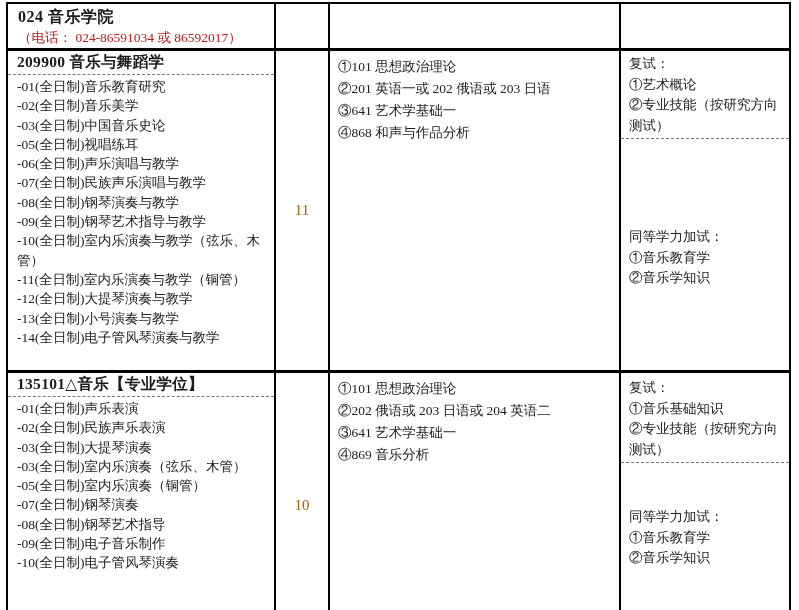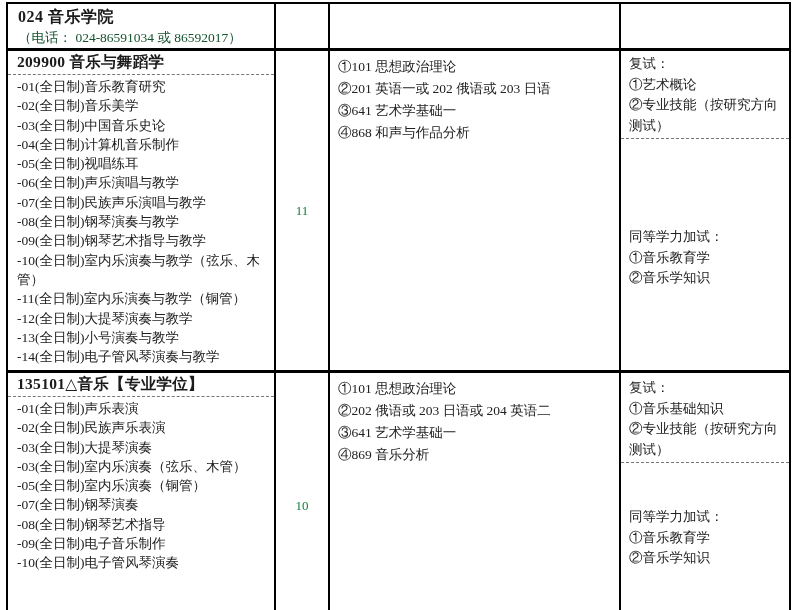--- a/index.html
+++ b/index.html
@@ -22,33 +22,33 @@
   .cell:last-child { border-right:none; }
 
   .c1 { width:268px; }
   .c2 { width:54px;  display:flex; align-items:center; justify-content:center; }
   .c3 { width:291px; }
   .c4 { width:168px; }
 
   .row-header { height:47px; }
   .row-header .c1 { padding:2px 0 0 10px; }
   .college-title { font-size:16px; font-weight:bold; line-height:22px; letter-spacing:0.5px; }
-  .college-phone { font-size:13.5px; line-height:20px; color:#14532d; }
+  .college-phone { font-size:13.5px; line-height:20px; color:#b91c1c; }
 
   .row-sec1 { height:322px; }
   .row-sec2 { height:268px; }
 
   .program-title {
     font-size:15.5px; font-weight:bold; line-height:20px;
     padding:1px 0 2px 9px; letter-spacing:0.3px;
     border-bottom:1px dashed #777;
   }
   .directions { padding:2px 6px 0 9px; font-size:13.5px; line-height:19.3px; color:#212121; }
 
-  .enroll-num { font-size:13px; color:#15803d; }
+  .enroll-num { font-size:15px; color:#a16207; }
 
   .c3 { padding:5px 6px 0 8px; font-size:13.5px; line-height:22px; color:#212121; }
 
   .c4 { padding:3px 7px 0 8px; font-size:13.5px; line-height:20.5px; color:#212121; }
   .row-sec2 .c4 { padding-top:5px; }
   .dash-sep { border-top:1px dashed #777; margin:2px -7px 0 -8px; height:0; }
   .addendum-1 { margin-top:88px; }
   .addendum-2 { margin-top:44px; }
 
   .row-sliver { height:9px; border-bottom:none; }
@@ -70,21 +70,20 @@
       <div class="cell c4"></div>
     </div>
 
     <div class="row row-sec1">
       <div class="cell c1">
         <div class="program-title">209900 音乐与舞蹈学</div>
         <div class="directions">
             <div class="direction-line">-01(全日制)音乐教育研究</div>
             <div class="direction-line">-02(全日制)音乐美学</div>
             <div class="direction-line">-03(全日制)中国音乐史论</div>
-            <div class="direction-line">-04(全日制)计算机音乐制作</div>
             <div class="direction-line">-05(全日制)视唱练耳</div>
             <div class="direction-line">-06(全日制)声乐演唱与教学</div>
             <div class="direction-line">-07(全日制)民族声乐演唱与教学</div>
             <div class="direction-line">-08(全日制)钢琴演奏与教学</div>
             <div class="direction-line">-09(全日制)钢琴艺术指导与教学</div>
             <div class="direction-line">-10(全日制)室内乐演奏与教学（弦乐、木管）</div>
             <div class="direction-line">-11(全日制)室内乐演奏与教学（铜管）</div>
             <div class="direction-line">-12(全日制)大提琴演奏与教学</div>
             <div class="direction-line">-13(全日制)小号演奏与教学</div>
             <div class="direction-line">-14(全日制)电子管风琴演奏与教学</div>

